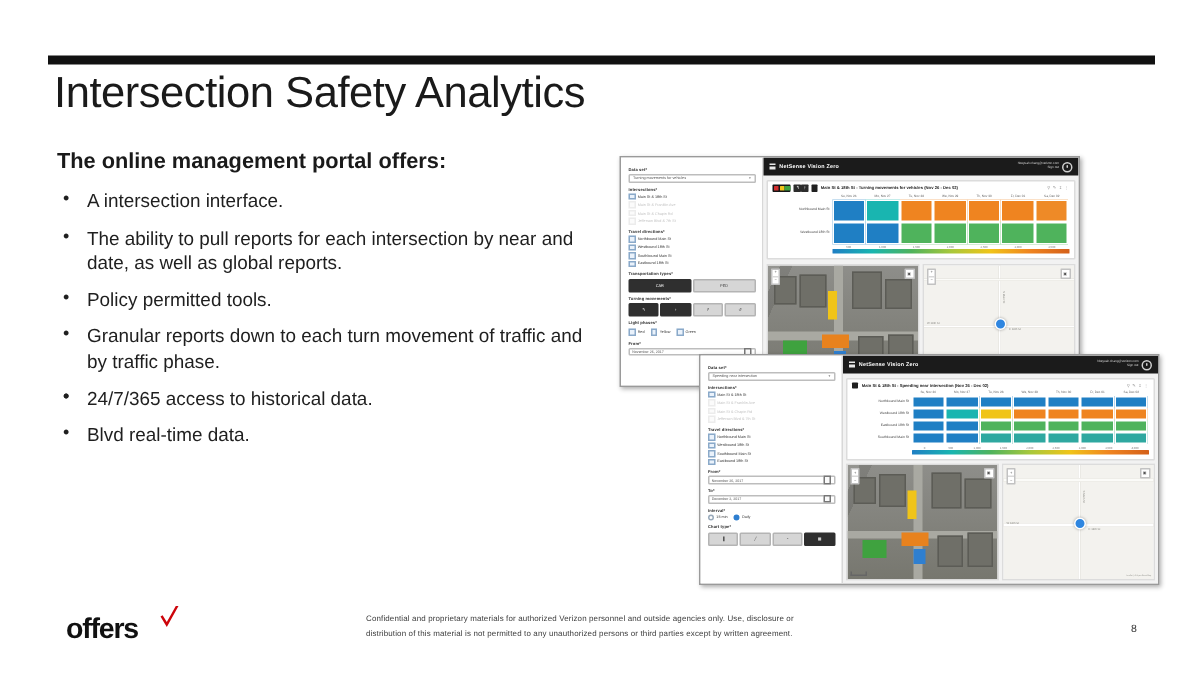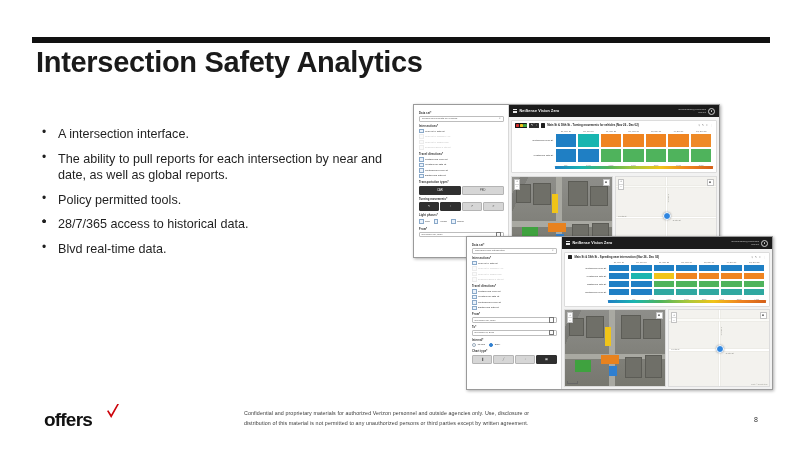--- a/index.html
+++ b/index.html
@@ -11,21 +11,21 @@
   .slide{position:absolute;inset:0;background:#fff;}
 
   
   .top-rule{
     position:absolute;left:32px;top:37px;width:738px;height:6px;background:#111;
   }
 
   
   .slide-title{
     position:absolute;left:36px;top:47px;width:520px;
-    font-size:29px;font-weight:bold;color:#1a1a1a;letter-spacing:-0.3px;
+    font-size:29px;font-weight:normal;color:#1a1a1a;letter-spacing:-0.3px;
     line-height:1.1;
   }
 
   
   .subtitle{
     position:absolute;left:38px;top:100px;width:340px;
     font-size:14.5px;font-weight:bold;color:#1a1a1a;
   }
 
   
@@ -212,28 +212,29 @@
 </style>
 </head>
 <body>
 
 <div class="slide">
 
   <div class="top-rule"></div>
 
   <div class="slide-title">Intersection Safety Analytics</div>
 
+  <div class="subtitle">The online management portal offers:</div>
 
   <ul class="bullets">
     <li><span class="dot">•</span><span>A intersection interface.</span></li>
     <li><span class="dot">•</span><span>The ability to pull reports for each intersection by near and date, as well as global reports.</span></li>
     <li><span class="dot">•</span><span>Policy permitted tools.</span></li>
+    <li><span class="dot">•</span><span>Granular reports down to each turn movement of traffic and by traffic phase.</span></li>
     <li><span class="dot">•</span></li>
-    <li><span class="dot">•</span></li>
-    <li><span class="dot">•</span><span>28/7/365 access to historical data.</span></li>
+    <li><span class="dot">•</span><span>24/7/365 access to historical data.</span></li>
     <li><span class="dot">•</span><span>Blvd real-time data.</span></li>
   </ul>
 
   <div class="app-panel app-back">
     <div class="panel-inner">
 
       <div class="form-pane">
         <div class="f-label">Data set*</div>
         <div class="f-select">
           <span>Turning movements for vehicles</span>

